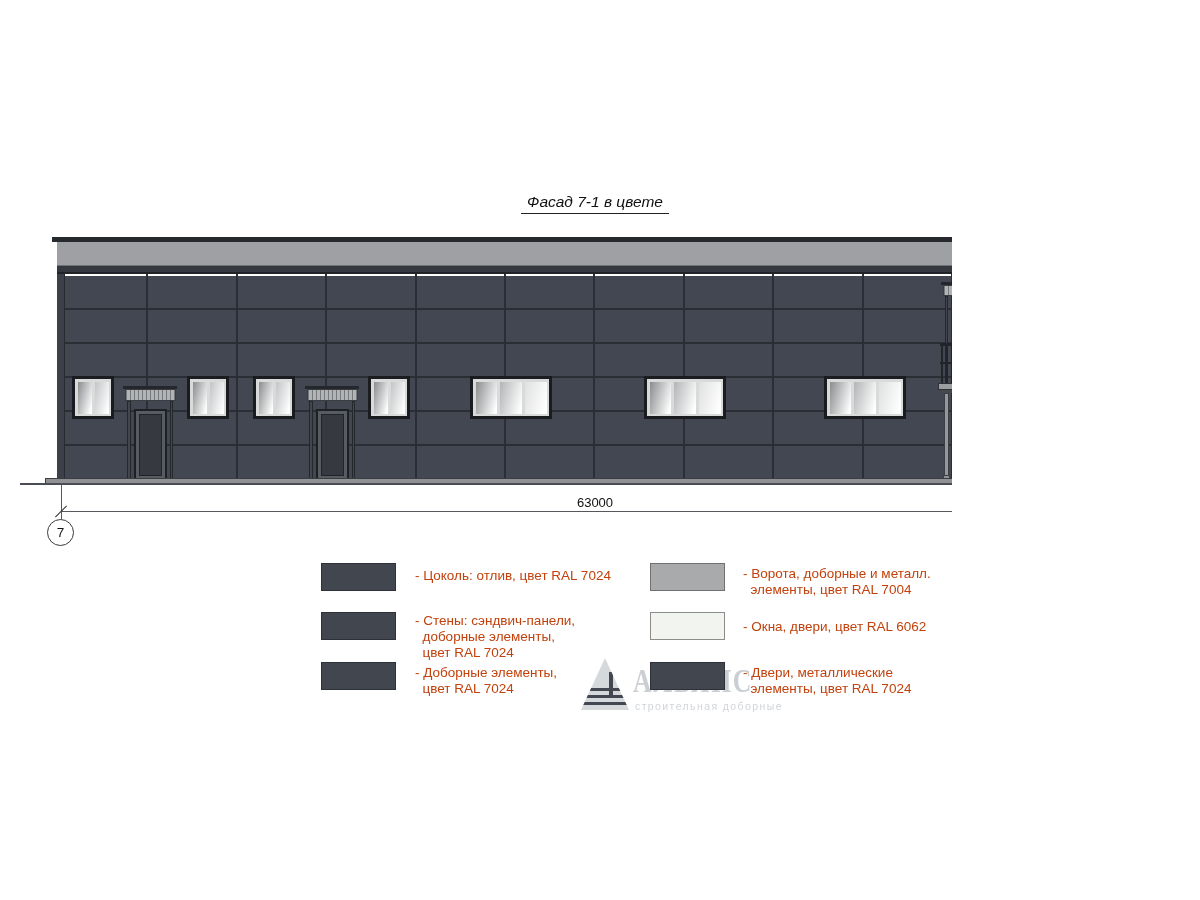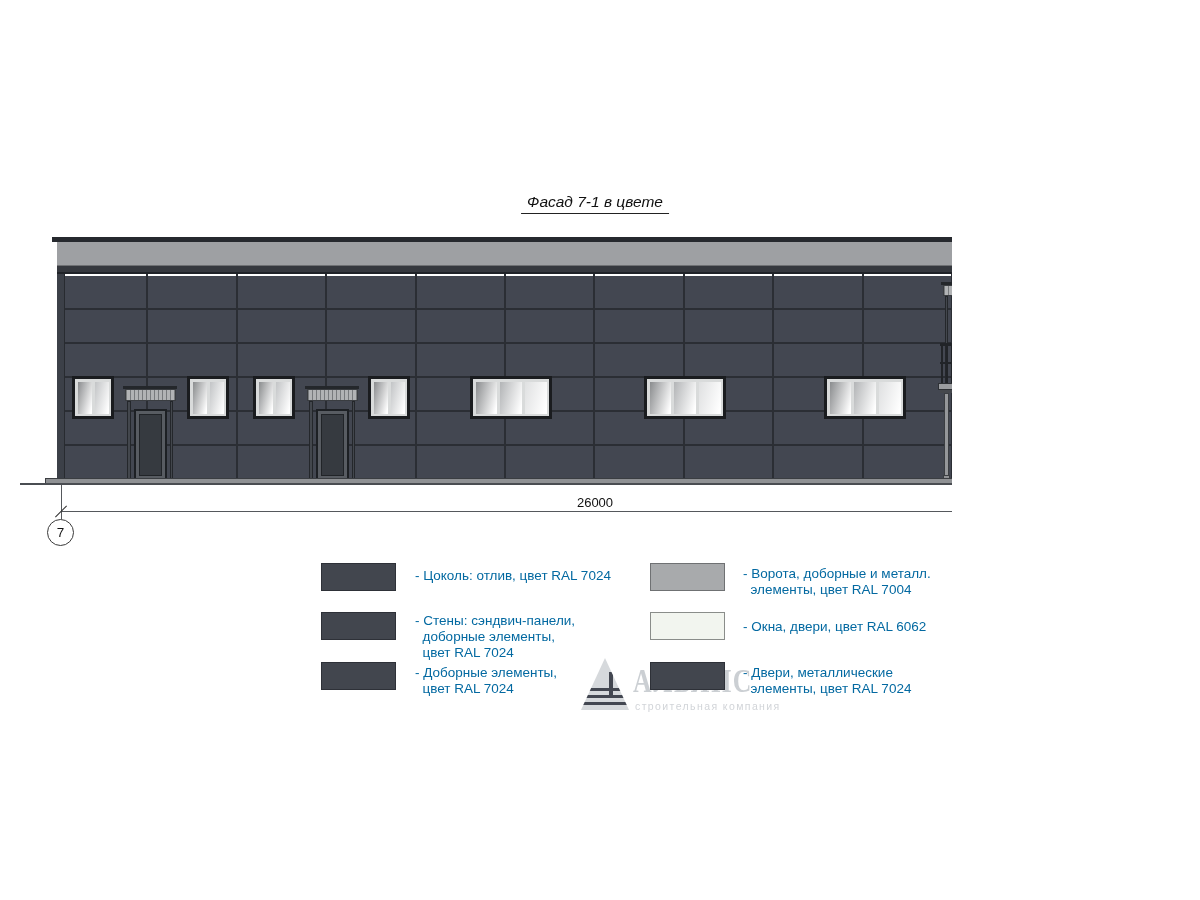--- a/index.html
+++ b/index.html
@@ -39,21 +39,21 @@
   #dim-text{position:absolute;left:545px;top:495px;width:100px;text-align:center;
             font-size:13px;color:#111;}
   .grid-bubble{position:absolute;top:519px;width:27px;height:27px;border:1.2px solid #3a3a3a;
                border-radius:50%;box-sizing:border-box;display:flex;align-items:center;
                justify-content:center;font-size:13.5px;color:#111;background:#fff;}
   
   .swatch{position:absolute;width:75px;height:28px;box-sizing:border-box;}
   .sw-dark{background:var(--dark-metal);border:1px solid #2e3138;}
   .sw-light{background:var(--gate);border:1px solid #6f7173;}
   .sw-white{background:var(--white);border:1px solid #8a8d8a;}
-  .legend-text{position:absolute;font-size:13.5px;line-height:16px;color:#0369a1;white-space:pre-line;}
+  .legend-text{position:absolute;font-size:13.5px;line-height:16px;color:#c2410c;white-space:pre-line;}
 </style>
 </head>
 <body>
 
 <div id="canvas">
 
   <div id="title">Фасад 7-1 в цвете</div>
 
   <div id="building">
     <div id="roof-cap"></div>
@@ -192,32 +192,32 @@
         <div style="position: absolute; left: 1083px; top: 216px; width: 2px; height: 18px; background: rgb(33, 36, 40);"></div>
       </div>
     <div id="watermark">
       <div id="wm-pyramid">
         <div class="wm-stripe" style="top:30px;"></div>
         <div class="wm-stripe" style="top:37px;"></div>
         <div class="wm-stripe" style="top:44px;"></div>
         <div id="wm-slit"></div>
       </div>
       <div id="wm-brand">АЛЬЯНС</div>
-      <div id="wm-tagline">строительная компания</div>
+      <div id="wm-tagline">строительная доборные</div>
     </div>
   </div>
 
   <div id="ground-line"></div>
 
   <div class="ext-line" style="left:61px;"></div>
   <div class="ext-line" style="left:1128px;"></div>
   <div id="dim-line"></div>
   <div class="tick" style="left:53px;top:511px;"></div>
   <div class="tick" style="left:1120px;top:511px;"></div>
-  <div id="dim-text">26000</div>
+  <div id="dim-text">63000</div>
   <div class="grid-bubble" style="left:47px;">7</div>
   <div class="grid-bubble" style="left:1114px;">1</div>
 
   <div>
     <div class="swatch sw-dark" style="left:321px;top:563px;"></div>
     <div class="legend-text" style="left:415px;top:568px;">- Цоколь: отлив, цвет RAL 7024</div>
     <div class="swatch sw-dark" style="left:321px;top:612px;"></div>
     <div class="legend-text" style="left:415px;top:613px;">- Стены: сэндвич-панели,
 &nbsp;&nbsp;доборные элементы,
 &nbsp;&nbsp;цвет RAL 7024</div>

